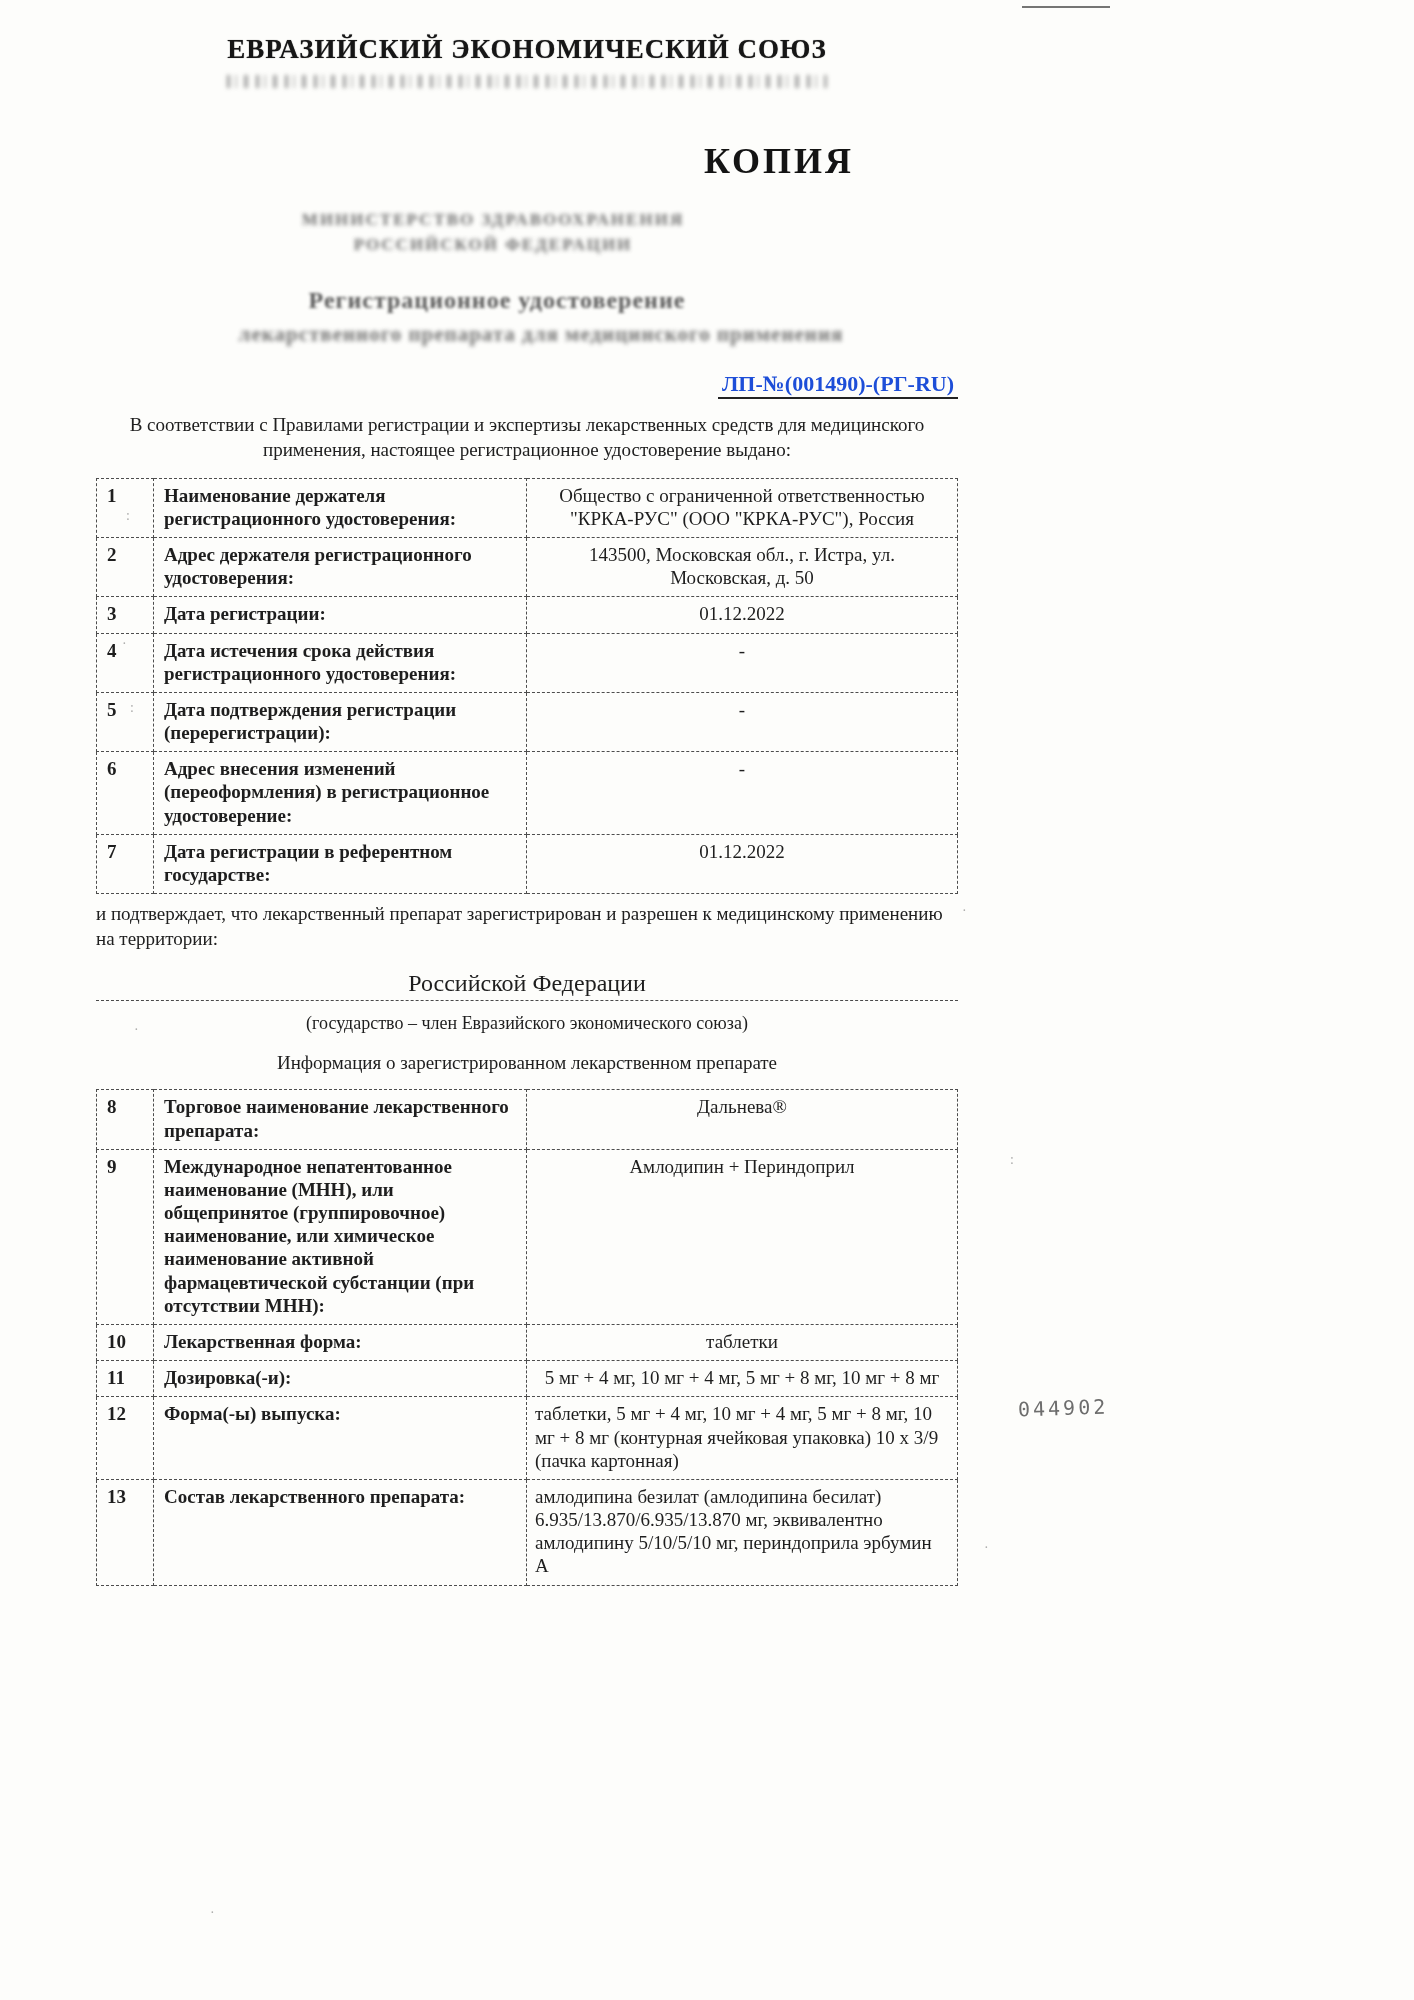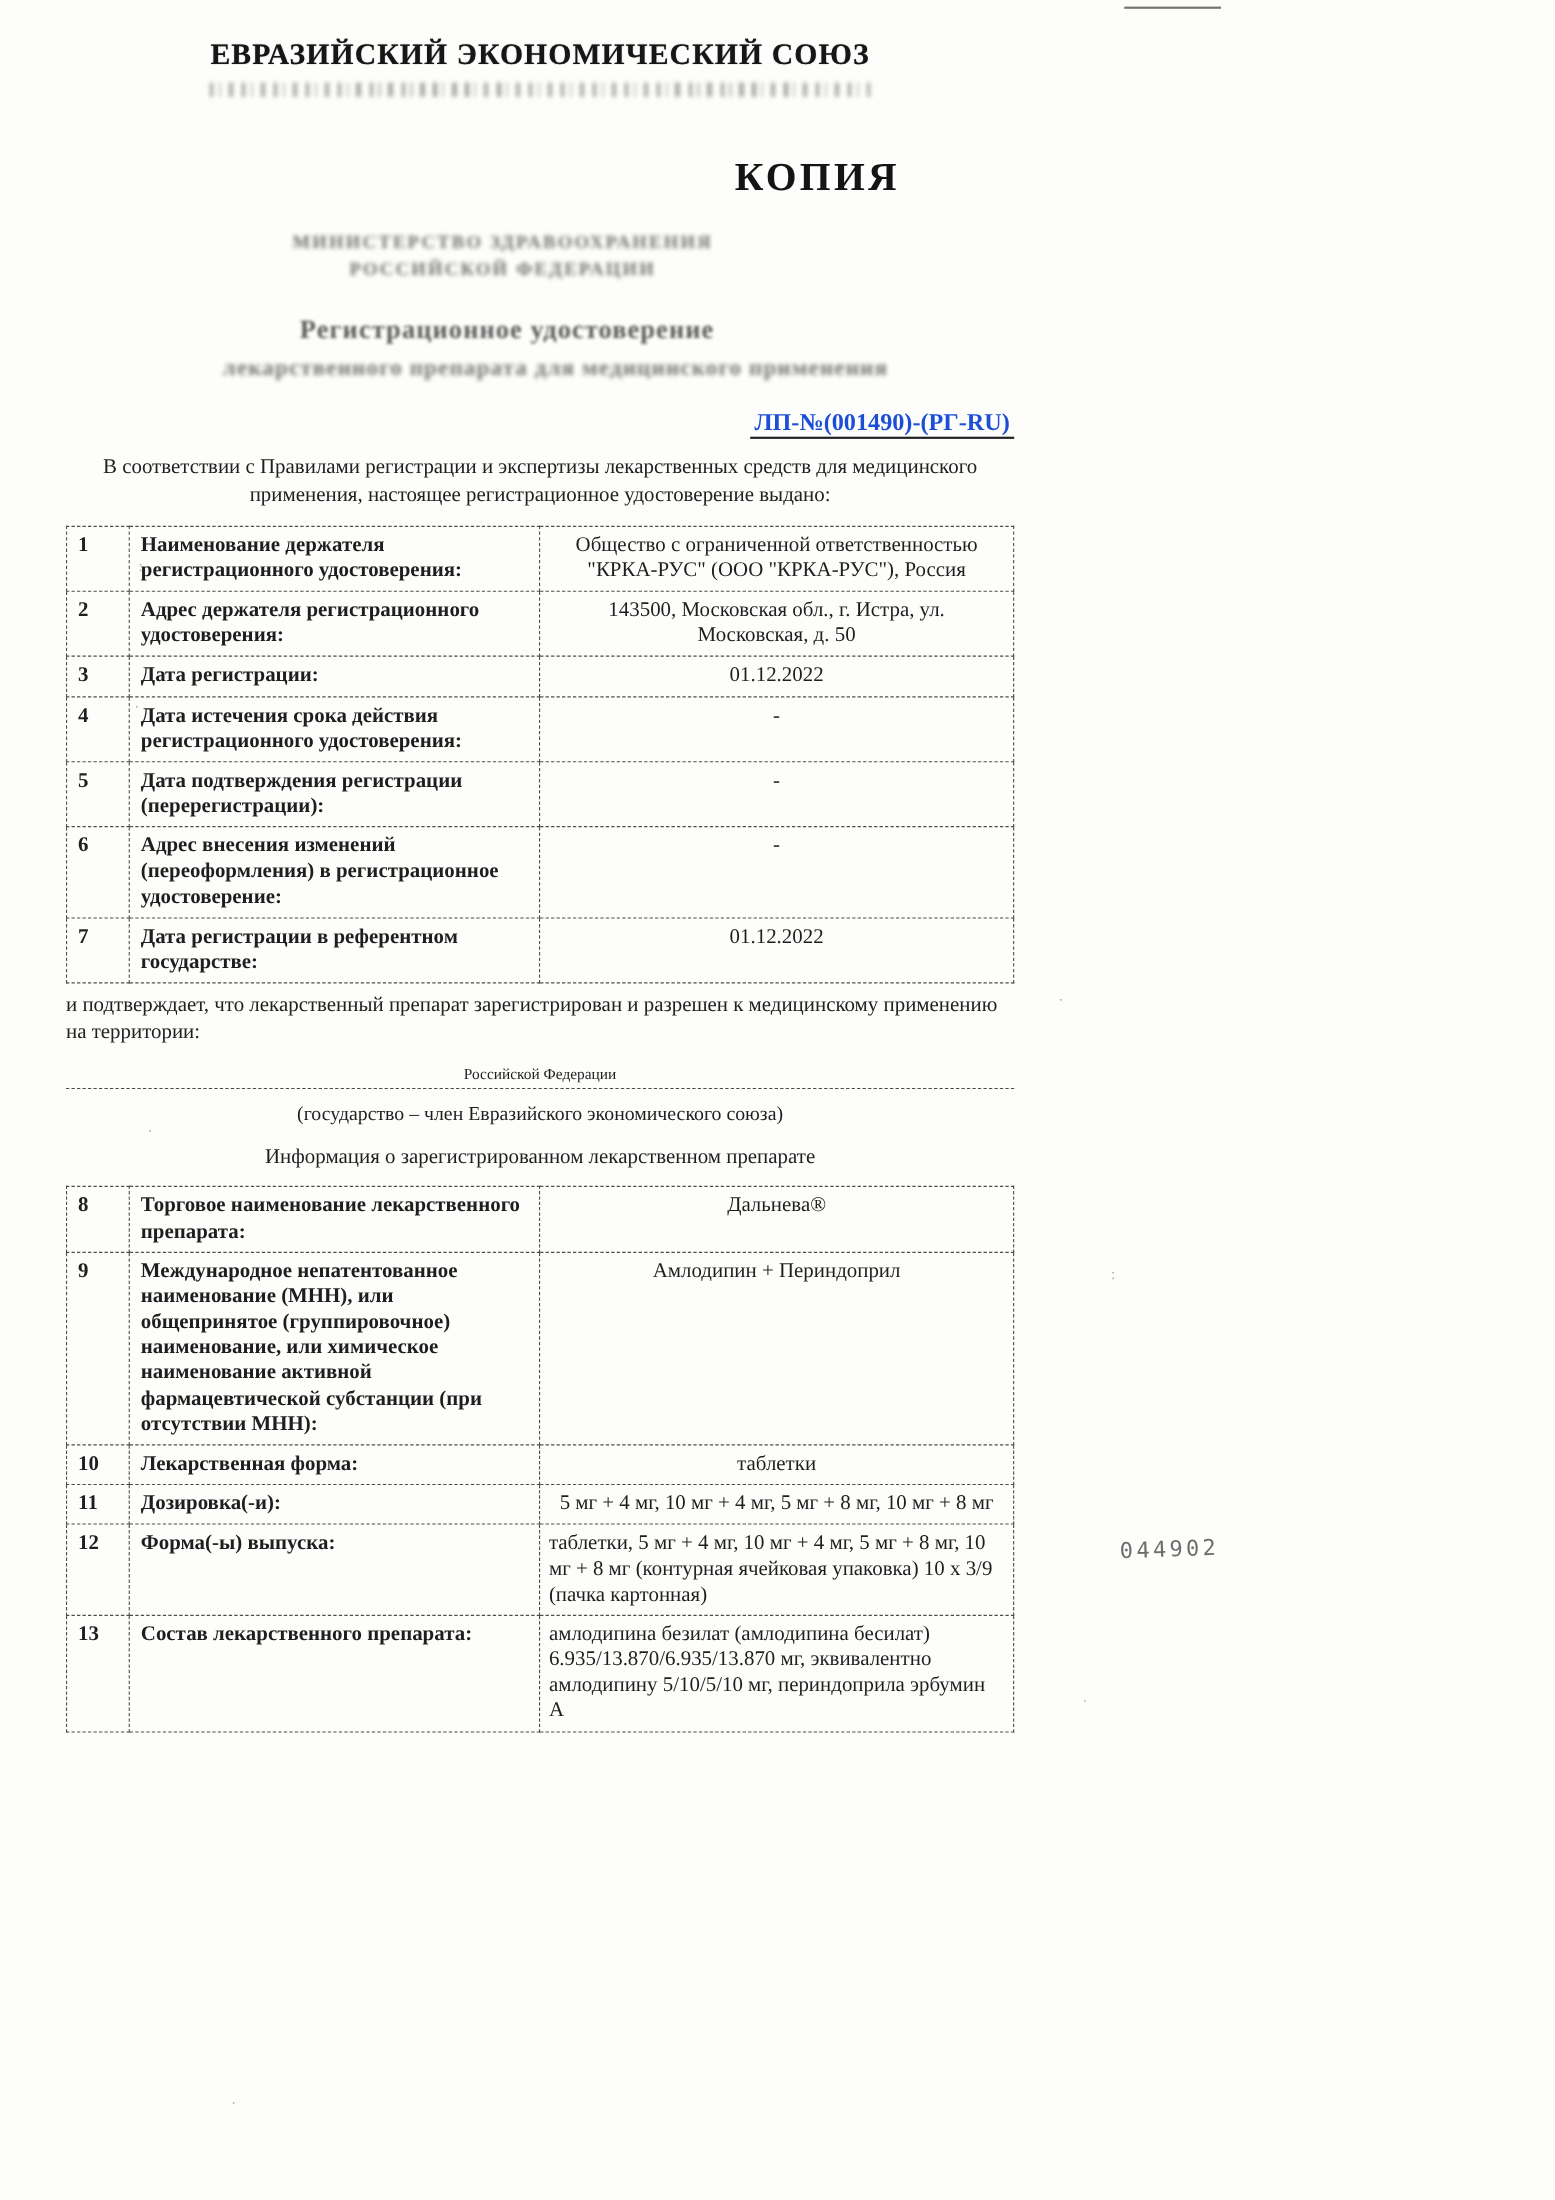--- a/index.html
+++ b/index.html
@@ -6,21 +6,21 @@
   body { background:#e9e9e9; }
   .page {
     position:relative;
     width:1414px; height:2000px;
     margin:0 auto;
     background:#fdfdfb;
     font-family:"Liberation Serif", serif;
     color:#1e1e1e;
     overflow:hidden;
   }
-  .content { width:862px; margin-left:60px; padding-top:34px; position:relative; }
+  .content { width:862px; margin-left:96px; padding-top:34px; position:relative; }
 
   .union-title {
     text-align:center; font-size:27px; font-weight:bold; letter-spacing:1px;
     color:#161616; text-shadow:0 0 1px rgba(20,20,20,.6);
   }
   .noise-band {
     width:600px; height:13px; margin:10px auto 0;
     background:repeating-linear-gradient(90deg,
       rgba(70,70,70,.55) 0 3px, transparent 3px 8px,
       rgba(90,90,90,.35) 8px 10px, transparent 10px 17px,
@@ -59,21 +59,21 @@
   table.doc-table td {
     border:1px dashed #4d4d4d; vertical-align:top;
     font-size:19px; line-height:1.22; padding:5px 10px 7px;
   }
   td.cell-num { width:36px; border-right:none; font-weight:bold; padding-left:14px; }
   td.cell-label { width:352px; border-left:none; font-weight:bold; }
   td.cell-value { text-align:center; }
   td.cell-value.left { text-align:left; padding-left:8px; }
 
   .confirm { margin-top:8px; font-size:19px; line-height:1.3; color:#202020; }
-  .territory { margin-top:14px; text-align:center; font-size:14px; border-bottom:1.5px dashed #4a4a4a; padding-bottom:3px; }
+  .territory { margin-top:14px; text-align:center; font-size:24px; border-bottom:1.5px dashed #4a4a4a; padding-bottom:3px; }
   .territory-caption { margin-top:12px; text-align:center; font-size:18px; }
   .info-heading { margin-top:18px; text-align:center; font-size:19px; }
 
   .stamp-number {
     position:absolute; left:1018px; top:1396px;
     font-family:"DejaVu Sans Mono", monospace;
     font-size:20px; letter-spacing:3px; color:#555;
     transform:rotate(-2deg); opacity:.85;
   }
   .corner-line { position:absolute; left:1022px; top:6px; width:88px; border-top:2px solid #3a3a3a; opacity:.7; }

